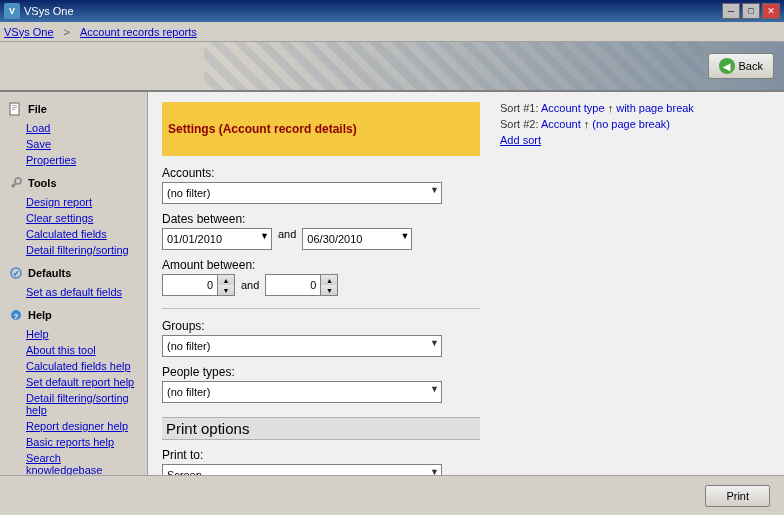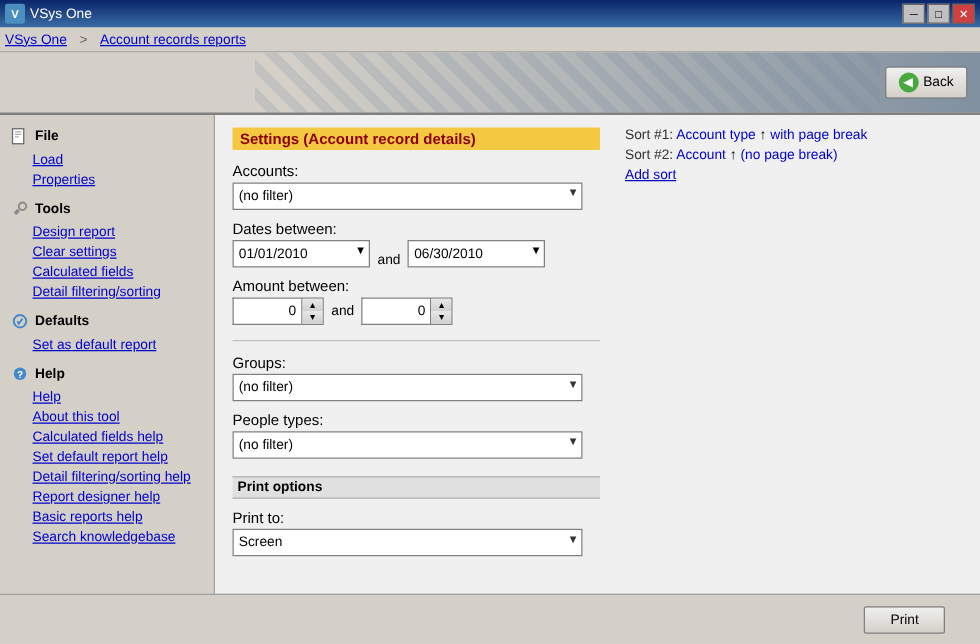--- a/index.html
+++ b/index.html
@@ -132,21 +132,21 @@
     }
 
     
     .main-layout {
       display: flex;
       height: calc(515px - 22px - 20px - 50px);
     }
 
     
     .sidebar {
-      width: 172px;
+      width: 148px;
       background: #d4d0c8;
       border-right: 1px solid #a0a0a0;
       padding: 6px 0;
       overflow-y: auto;
     }
     .sidebar-section {
       margin-bottom: 4px;
     }
     .sidebar-section-header {
       display: flex;
@@ -178,21 +178,21 @@
       background: #f0f0f0;
       padding: 10px 14px;
       overflow-y: auto;
     }
 
     .section-title {
       background: #f5c842;
       color: #8b0000;
       font-weight: bold;
       font-size: 12px;
-      padding: 2px 6px;
+      padding: 20px 6px;
       margin-bottom: 10px;
       border-radius: 1px;
     }
 
     .form-row {
       margin-bottom: 8px;
     }
     .form-label {
       font-size: 12px;
       color: #000;
@@ -225,21 +225,21 @@
       pointer-events: none;
       color: #333;
     }
     .select-wrapper select {
       width: 100%;
       padding-right: 18px;
     }
 
     .date-row {
       display: flex;
-      align-items: flex-end;
+      align-items: flex-start;
       gap: 6px;
       margin-bottom: 8px;
     }
     .date-select-wrapper {
       position: relative;
       display: inline-block;
     }
     .date-select-wrapper::after {
       content: '▼';
       position: absolute;
@@ -329,43 +329,43 @@
     .add-sort-link {
       color: #0000cc;
       text-decoration: underline;
       cursor: pointer;
       font-size: 11px;
       margin-top: 4px;
       display: block;
     }
 
     .print-options-title {
-      font-weight: bold;
-      font-size: 11px;
+      font-weight: normal;
+      font-size: 15px;
       background: #e0e0e0;
       padding: 2px 4px;
       border-top: 1px solid #b0b0b0;
       border-bottom: 1px solid #b0b0b0;
       margin-bottom: 8px;
       margin-top: 4px;
     }
 
     
     .bottom-bar {
       position: absolute;
       bottom: 0;
       left: 0;
       right: 0;
       height: 40px;
       background: #d4d0c8;
       border-top: 1px solid #a0a0a0;
       display: flex;
       align-items: center;
       justify-content: flex-end;
-      padding-right: 28px;
+      padding-right: 14px;
     }
     .print-button {
       background: linear-gradient(to bottom, #f0f0f0, #d4d0c8);
       border: 1px solid #808080;
       border-radius: 2px;
       padding: 4px 20px;
       cursor: pointer;
       font-size: 11px;
     }
 
@@ -418,20 +418,21 @@
           <svg width="14" height="14" viewBox="0 0 14 14">
               <rect x="1" y="1" width="9" height="12" fill="white" stroke="#666" stroke-width="1"></rect>
               <rect x="3" y="3" width="5" height="1" fill="#aaa"></rect>
               <rect x="3" y="5" width="5" height="1" fill="#aaa"></rect>
               <rect x="3" y="7" width="3" height="1" fill="#aaa"></rect>
             </svg>
         </div>
         <span>File</span>
       </div>
       <div class="sidebar-item">Load</div>
+      <div class="sidebar-item">Save</div>
       <div class="sidebar-item">Properties</div>
     </div>
 
     <div class="sidebar-section">
       <div class="sidebar-section-header">
         <div class="sidebar-icon">
           <svg width="14" height="14" viewBox="0 0 14 14">
               <path d="M2 10 L5 7 L7 9 L4 12 Z" fill="#888"></path>
               <circle cx="9" cy="5" r="3" fill="none" stroke="#888" stroke-width="1.5"></circle>
             </svg>
@@ -447,21 +448,21 @@
     <div class="sidebar-section">
       <div class="sidebar-section-header">
         <div class="sidebar-icon">
           <svg width="14" height="14" viewBox="0 0 14 14">
               <circle cx="7" cy="7" r="5" fill="none" stroke="#4488cc" stroke-width="1.5"></circle>
               <path d="M5 7 L6 9 L9 5" fill="none" stroke="#4488cc" stroke-width="1.5"></path>
             </svg>
         </div>
         <span>Defaults</span>
       </div>
-      <div class="sidebar-item">Set as default report</div>
+      <div class="sidebar-item">Set as default fields</div>
     </div>
 
     <div class="sidebar-section">
       <div class="sidebar-section-header">
         <div class="sidebar-icon">
           <svg width="14" height="14" viewBox="0 0 14 14">
               <circle cx="7" cy="7" r="5" fill="#4488cc"></circle>
               <text x="7" y="10.5" text-anchor="middle" fill="white" font-size="8" font-weight="bold">?</text>
             </svg>
         </div>

